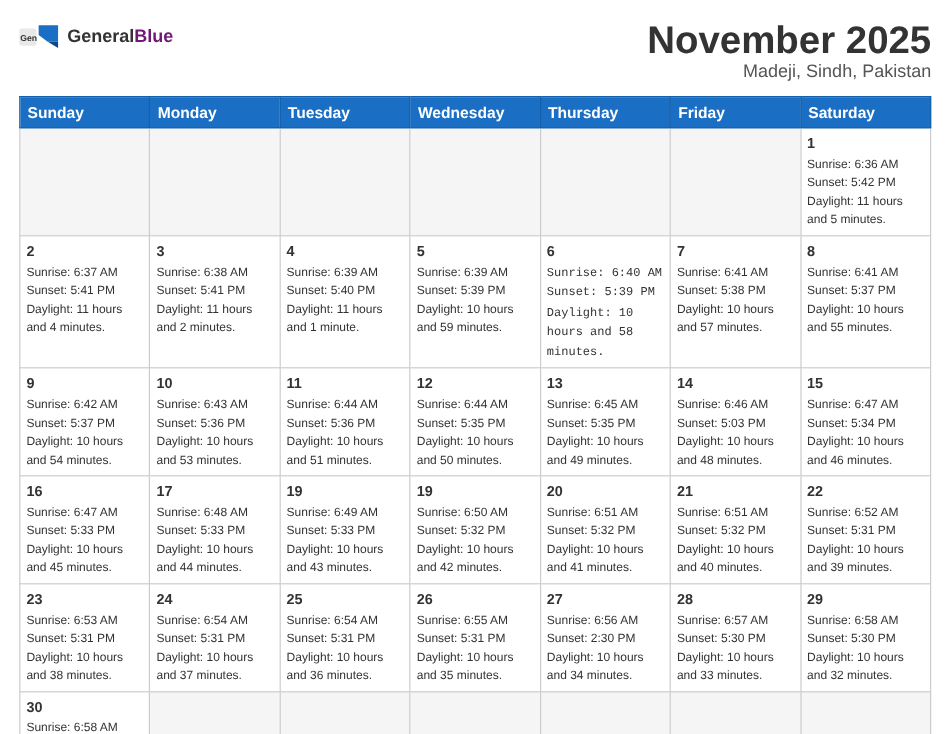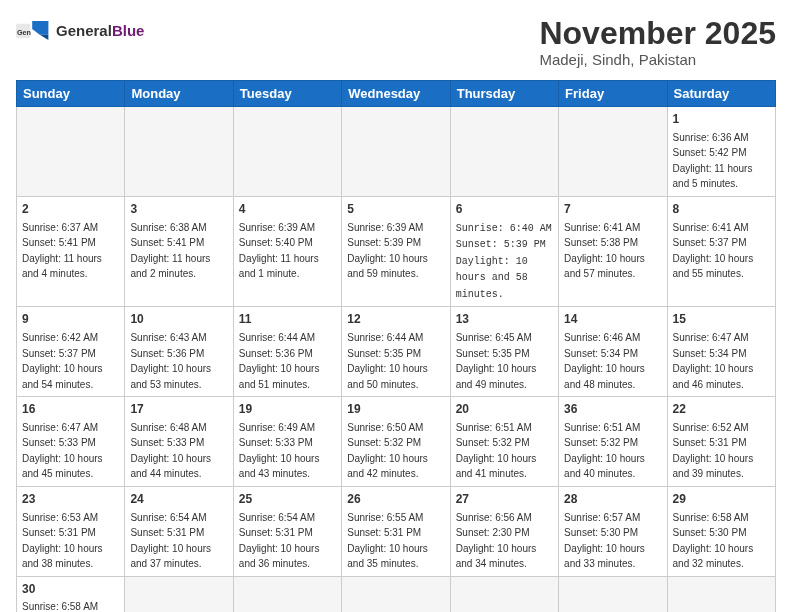--- a/index.html
+++ b/index.html
@@ -27,21 +27,21 @@
       color: #333;
     }
     .logo-blue {
       color: #701a75;
     }
     .logo-icon {
       width: 36px;
       height: 28px;
     }
     .title-block {
-      text-align: left;
+      text-align: right;
     }
     .month-title {
       font-size: 32px;
       font-weight: bold;
       color: #333;
       line-height: 1.1;
     }
     .location {
       font-size: 15px;
       color: #555;
@@ -168,21 +168,21 @@
         <td><span class="day-num">11</span><span class="cell-info" style="white-space: pre-line;">Sunrise: 6:44 AM
 Sunset: 5:36 PM
 Daylight: 10 hours and 51 minutes.</span></td>
         <td><span class="day-num">12</span><span class="cell-info" style="white-space: pre-line;">Sunrise: 6:44 AM
 Sunset: 5:35 PM
 Daylight: 10 hours and 50 minutes.</span></td>
         <td><span class="day-num">13</span><span class="cell-info" style="white-space: pre-line;">Sunrise: 6:45 AM
 Sunset: 5:35 PM
 Daylight: 10 hours and 49 minutes.</span></td>
         <td><span class="day-num">14</span><span class="cell-info" style="white-space: pre-line;">Sunrise: 6:46 AM
-Sunset: 5:34 PM
+Sunset: 5:03 PM
 Daylight: 10 hours and 48 minutes.</span></td>
         <td><span class="day-num">15</span><span class="cell-info" style="white-space: pre-line;">Sunrise: 6:47 AM
 Sunset: 5:34 PM
 Daylight: 10 hours and 46 minutes.</span></td>
       </tr>
       <tr>
         <td><span class="day-num">16</span><span class="cell-info" style="white-space: pre-line;">Sunrise: 6:47 AM
 Sunset: 5:33 PM
 Daylight: 10 hours and 45 minutes.</span></td>
         <td><span class="day-num">17</span><span class="cell-info" style="white-space: pre-line;">Sunrise: 6:48 AM
@@ -190,21 +190,21 @@
 Daylight: 10 hours and 44 minutes.</span></td>
         <td><span class="day-num">19</span><span class="cell-info" style="white-space: pre-line;">Sunrise: 6:49 AM
 Sunset: 5:33 PM
 Daylight: 10 hours and 43 minutes.</span></td>
         <td><span class="day-num">19</span><span class="cell-info" style="white-space: pre-line;">Sunrise: 6:50 AM
 Sunset: 5:32 PM
 Daylight: 10 hours and 42 minutes.</span></td>
         <td><span class="day-num">20</span><span class="cell-info" style="white-space: pre-line;">Sunrise: 6:51 AM
 Sunset: 5:32 PM
 Daylight: 10 hours and 41 minutes.</span></td>
-        <td><span class="day-num">36</span><span class="cell-info" style="white-space: pre-line;">Sunrise: 6:51 AM
+        <td><span class="day-num">21</span><span class="cell-info" style="white-space: pre-line;">Sunrise: 6:51 AM
 Sunset: 5:32 PM
 Daylight: 10 hours and 40 minutes.</span></td>
         <td><span class="day-num">22</span><span class="cell-info" style="white-space: pre-line;">Sunrise: 6:52 AM
 Sunset: 5:31 PM
 Daylight: 10 hours and 39 minutes.</span></td>
       </tr>
       <tr>
         <td><span class="day-num">23</span><span class="cell-info" style="white-space: pre-line;">Sunrise: 6:53 AM
 Sunset: 5:31 PM
 Daylight: 10 hours and 38 minutes.</span></td>

